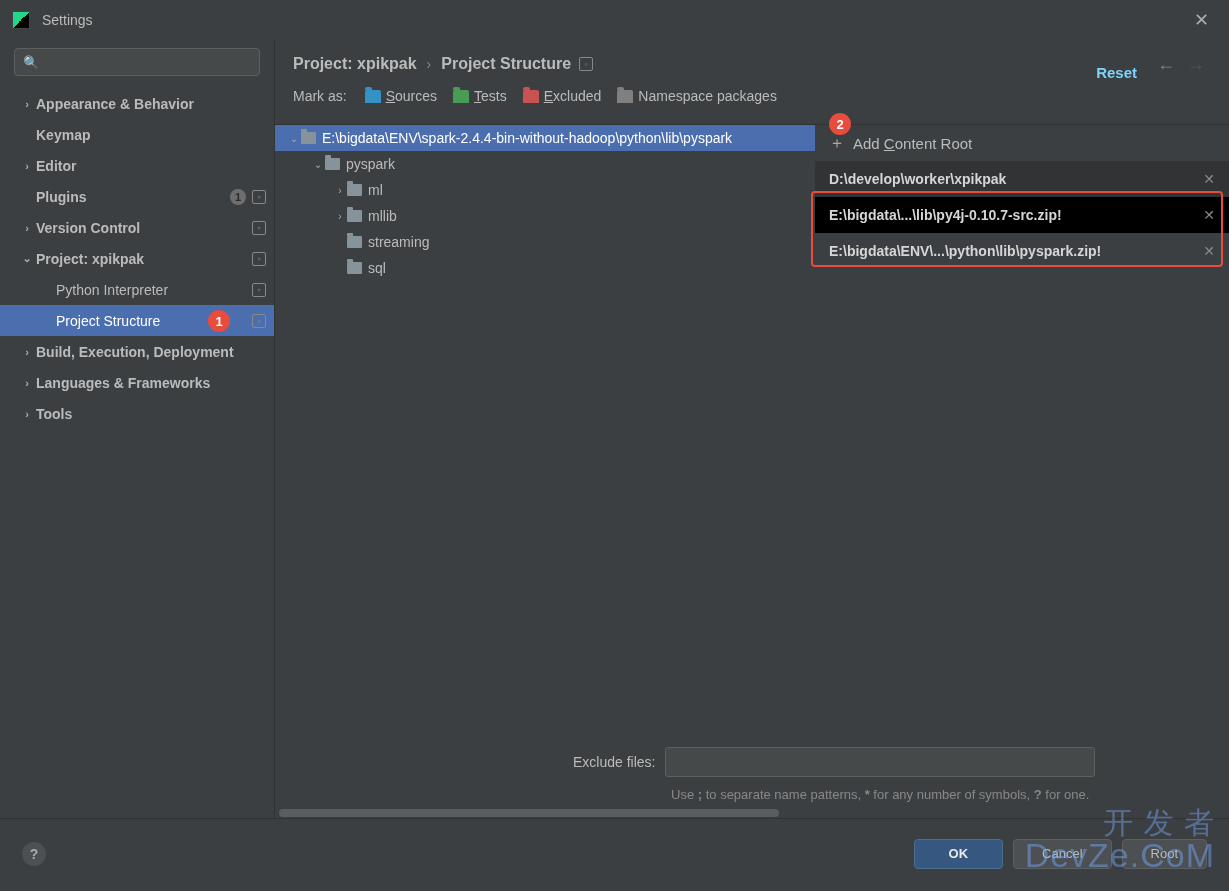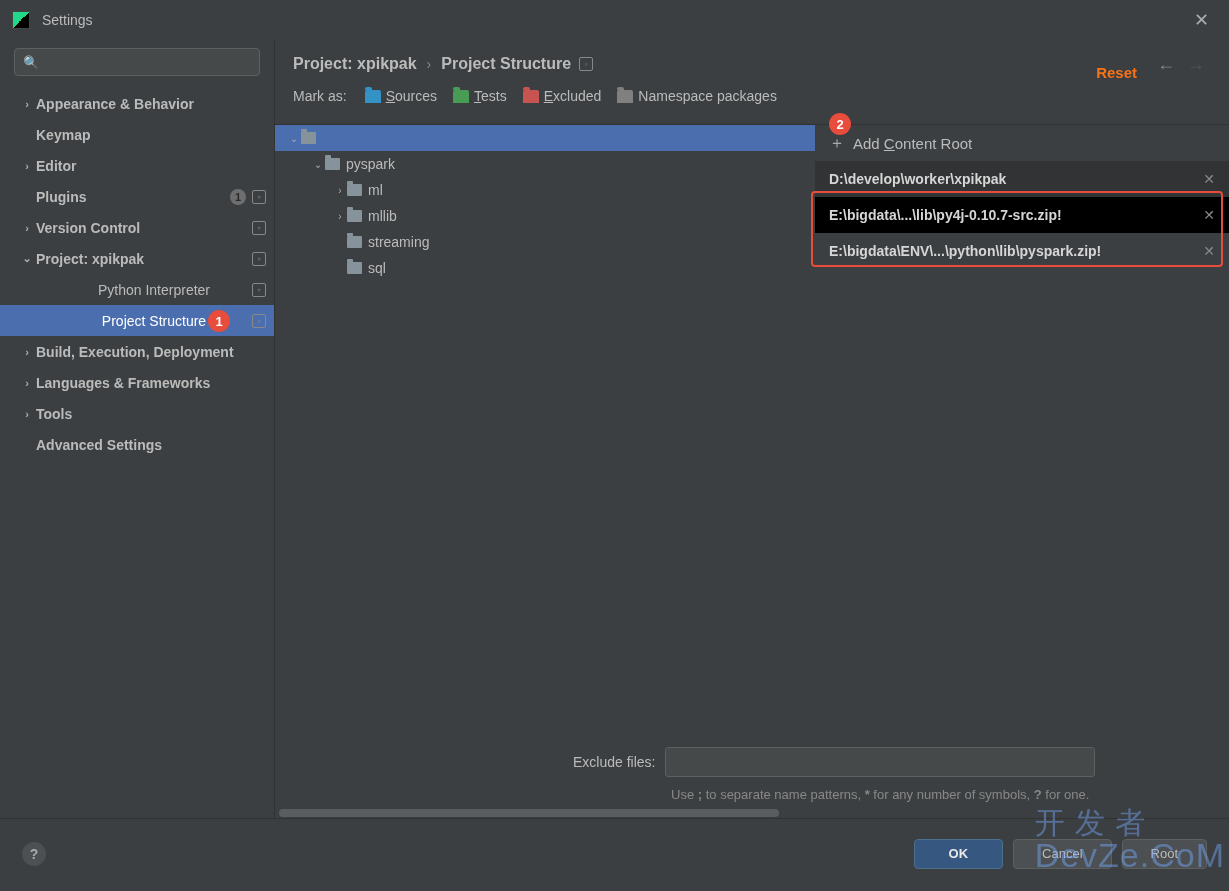--- a/index.html
+++ b/index.html
@@ -18,34 +18,34 @@
 .sidebar { width: 275px; background: #3c3f41; border-right: 1px solid #323232; display: flex; flex-direction: column; }
 .search-box { margin: 8px 14px 10px 14px; height: 28px; background: #45494a; border: 1px solid #5e6060; border-radius: 4px; display: flex; align-items: center; padding: 0 8px; }
 .search-icon { color: #888; font-size: 13px; margin-right: 6px; }
 
 .nav-list { flex: 1; overflow-y: auto; padding-top: 2px; }
 .nav-item { display: flex; align-items: center; height: 31px; padding: 0 8px 0 20px; cursor: pointer; color: #bbbbbb; font-size: 14px; }
 .nav-item.bold { font-weight: bold; }
 .nav-item.selected { background: #4b6eaf; color: #fff; }
 .nav-item .chevron { width: 14px; text-align: center; color: #aaa; font-size: 11px; margin-right: 2px; }
 .nav-item .chevron.down { transform: none; }
-.nav-item.child { padding-left: 56px; text-align: center; }
+.nav-item.child { padding-left: 56px; }
 .nav-item .label { flex: 1; }
 .nav-item .badge-circle { background: #6e6e6e; color: #2b2b2b; border-radius: 50%; width: 16px; height: 16px; font-size: 11px; font-weight: bold; display: inline-flex; align-items: center; justify-content: center; margin-right: 6px; }
 .nav-item .gear-box { width: 14px; height: 14px; border: 1px solid #888; border-radius: 2px; display: inline-flex; align-items: center; justify-content: center; font-size: 9px; color: #888; }
 
 
 .content { flex: 1; display: flex; flex-direction: column; background: #3c3f41; }
 
 
 .breadcrumb-bar { height: 48px; display: flex; align-items: center; padding: 0 18px; }
 .breadcrumb-text { color: #bbbbbb; font-size: 16px; font-weight: bold; }
 .breadcrumb-sep { color: #888; margin: 0 10px; font-size: 14px; }
 .breadcrumb-icon { width: 14px; height: 14px; border: 1px solid #888; border-radius: 2px; margin-left: 8px; display: inline-flex; align-items: center; justify-content: center; font-size: 8px; color: #888; }
-.reset-link { color: #f97316; font-size: 15px; font-weight: bold; margin-left: auto; margin-right: 14px; cursor: pointer; margin-top: 16px; }
+.reset-link { color: #7dd3fc; font-size: 15px; font-weight: bold; margin-left: auto; margin-right: 14px; cursor: pointer; margin-top: 16px; }
 .nav-arrow { color: #888; font-size: 18px; margin: 0 6px; cursor: pointer; }
 .nav-arrow.disabled { color: #555; }
 
 
 .mark-as-bar { height: 36px; display: flex; align-items: flex-start; padding: 0 18px; }
 .mark-label { color: #bbbbbb; font-size: 14px; margin-right: 18px; }
 .mark-item { display: flex; align-items: center; margin-right: 16px; cursor: pointer; font-size: 14px; color: #bbbbbb; }
 .folder-ico { width: 16px; height: 13px; border-radius: 2px 2px 0 0; margin-right: 5px; position: relative; }
 .folder-ico::before { content: ""; position: absolute; top: -3px; left: 0; width: 7px; height: 3px; background: inherit; border-radius: 2px 2px 0 0; }
 .folder-blue { background: #3592c4; }
@@ -86,21 +86,21 @@
 .exclude-hint { color: #888; font-size: 13px; margin-left: 98px; max-width: 420px; line-height: 1.5; }
 
 
 .footer { height: 70px; border-top: 1px solid #323232; display: flex; align-items: center; padding: 0 22px; background: #3c3f41; }
 .help-btn { width: 24px; height: 24px; border-radius: 50%; background: #4c5052; color: #aaa; display: flex; align-items: center; justify-content: center; font-size: 14px; font-weight: bold; cursor: pointer; }
 .spacer { flex: 1; }
 .btn { height: 30px; padding: 0 28px; border-radius: 4px; border: 1px solid #5e6060; background: #4c5052; color: #bbbbbb; font-size: 13px; margin-left: 10px; cursor: pointer; }
 .btn.primary { background: #365880; border-color: #4a708b; color: #e8e8e8; font-weight: bold; padding: 0 34px; }
 
 
-.watermark { position: absolute; right: 4px; bottom: 18px; color: rgba(120,170,255,0.45); font-size: 34px; font-family: "Comic Sans MS", cursive; letter-spacing: 1px; pointer-events: none; text-align: left; line-height: 1; }
+.watermark { position: absolute; right: 14px; bottom: 18px; color: rgba(120,170,255,0.45); font-size: 34px; font-family: "Comic Sans MS", cursive; letter-spacing: 1px; pointer-events: none; text-align: right; line-height: 1; }
 .watermark .cn { font-size: 30px; display: block; }
 </style>
 </head>
 <body>
 
 <div class="title-bar">
   <div class="app-icon"></div>
   <div class="title-text">Settings</div>
   <div class="close-btn">✕</div>
 </div>
@@ -153,24 +153,20 @@
           <span class="chevron">›</span>
           <span class="label">Build, Execution, Deployment</span>
         </div>
       <div class="nav-item bold">
           <span class="chevron">›</span>
           <span class="label">Languages &amp; Frameworks</span>
         </div>
       <div class="nav-item bold">
           <span class="chevron">›</span>
           <span class="label">Tools</span>
-        </div>
-      <div class="nav-item bold">
-          <span class="chevron"></span>
-          <span class="label">Advanced Settings</span>
         </div>
     </div>
   </div>
 
   <div class="content">
     <div class="breadcrumb-bar">
       <span class="breadcrumb-text">Project: xpikpak</span>
       <span class="breadcrumb-sep">›</span>
       <span class="breadcrumb-text">Project Structure</span>
       <span class="breadcrumb-icon">▫</span>
@@ -198,20 +194,21 @@
           <span>Namespace packages</span>
         </span>
     </div>
 
     <div class="content-split">
 
       <div class="tree-panel">
         <div class="tree-row sel" style="padding-left:12px;">
           <span class="tree-arrow">⌄</span>
           <span class="tree-folder-icon"></span>
+          <span>E:\bigdata\ENV\spark-2.4.4-bin-without-hadoop\python\lib\pyspark</span>
         </div>
         <div class="tree-row" style="padding-left:36px;">
           <span class="tree-arrow">⌄</span>
           <span class="tree-folder-icon"></span>
           <span>pyspark</span>
         </div>
         <div class="tree-row" style="padding-left:58px;">
           <span class="tree-arrow">›</span>
           <span class="tree-folder-icon"></span>
           <span>ml</span>

